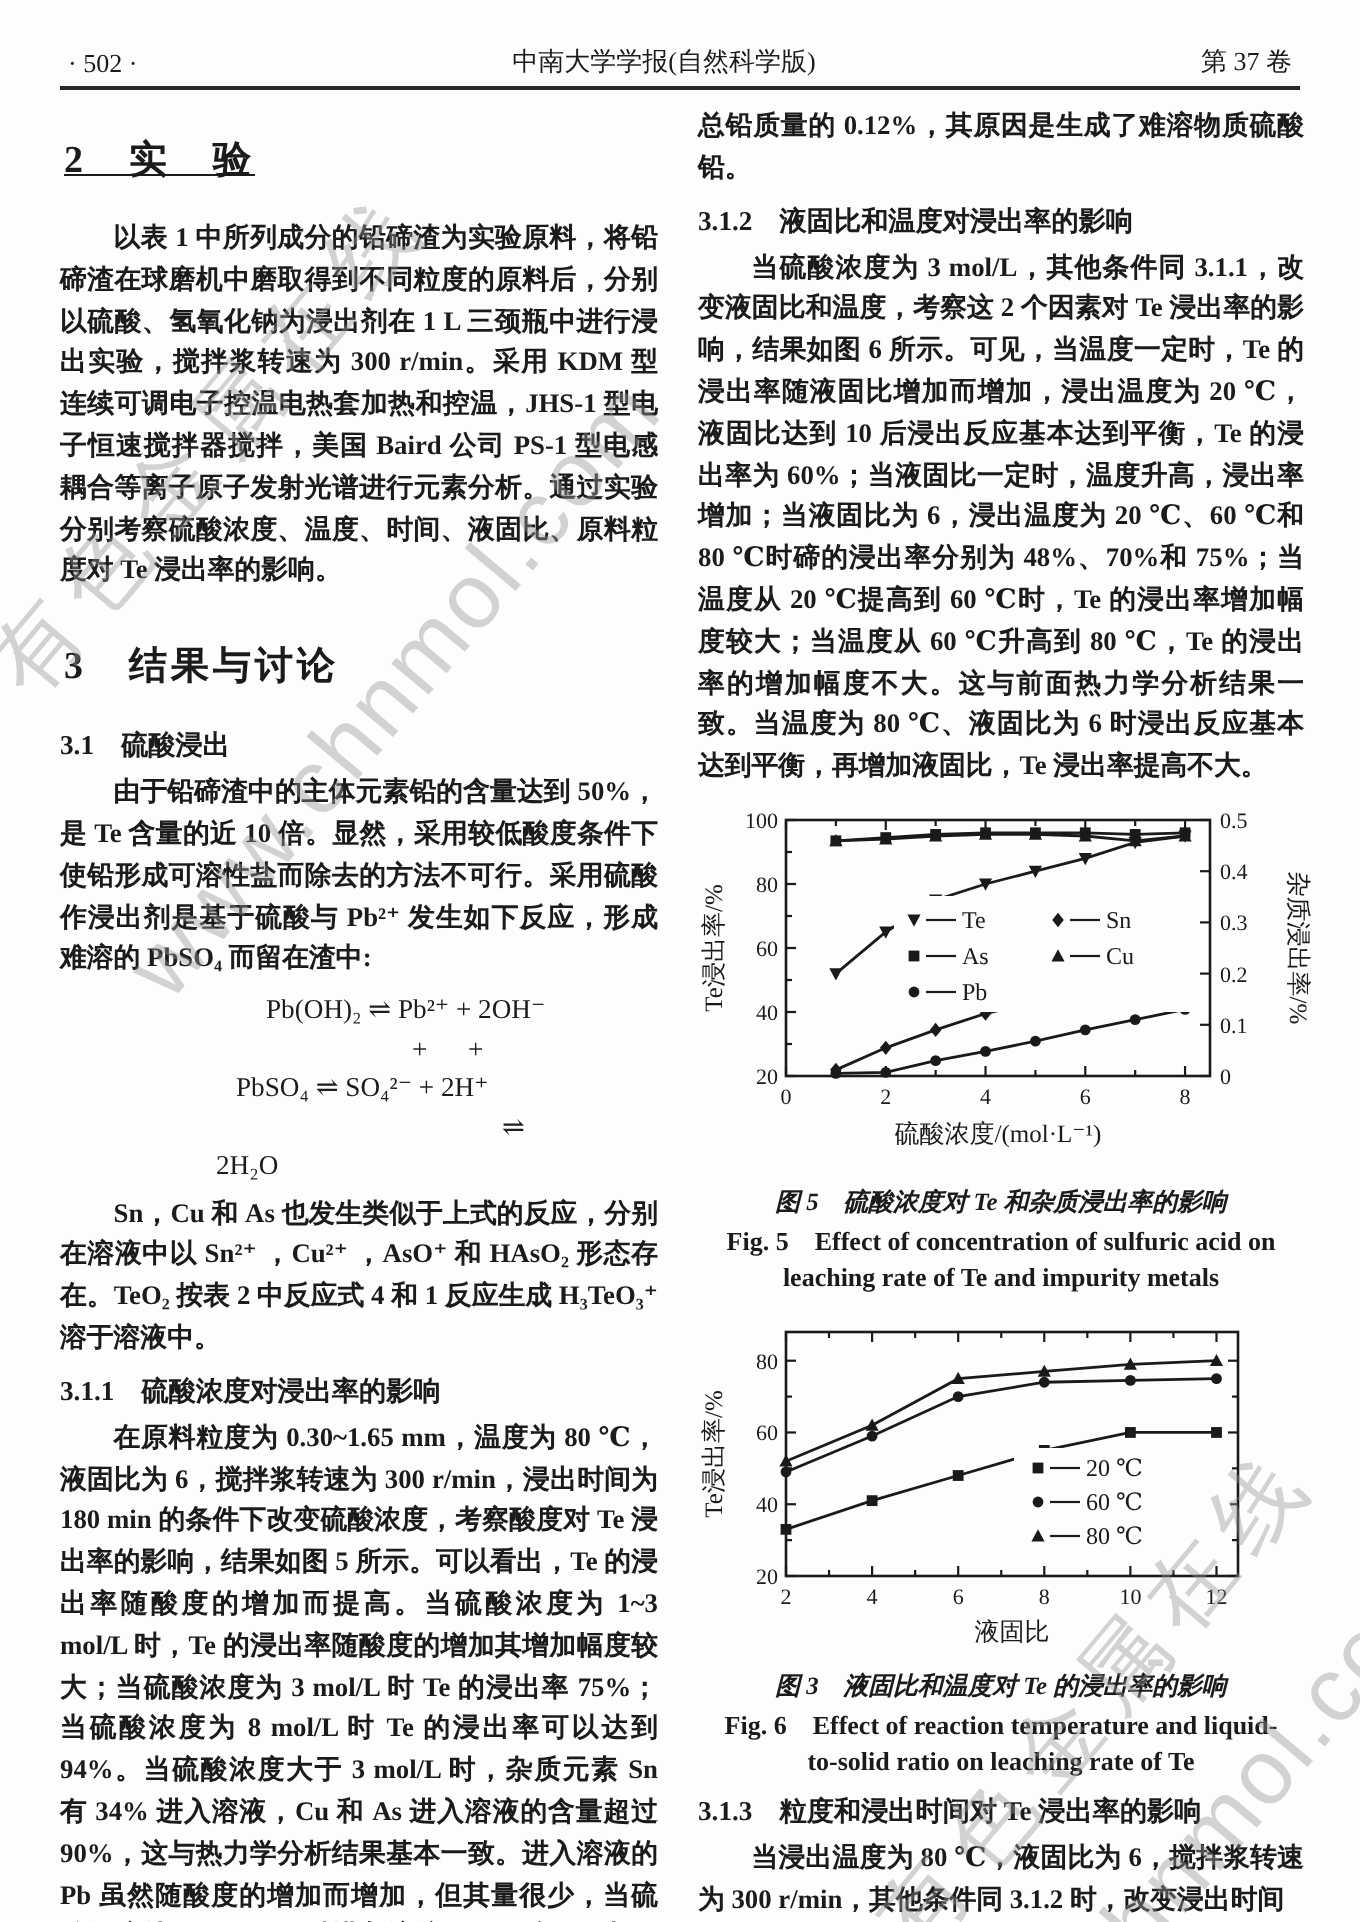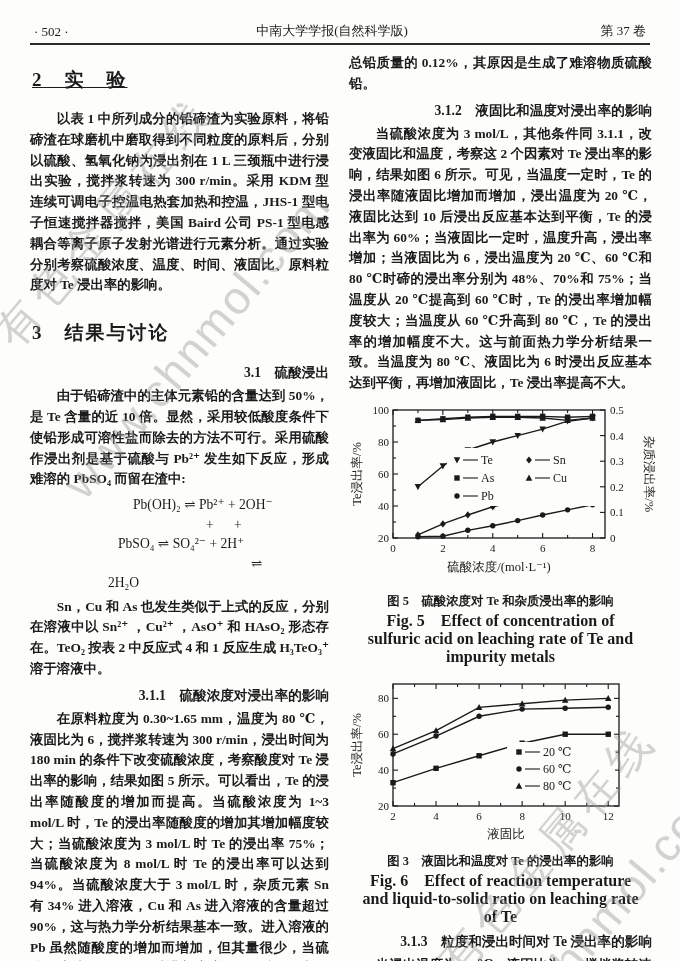--- a/index.html
+++ b/index.html
@@ -13,30 +13,30 @@
        margin:18px 34px 0 34px;font-size:13px;height:22px;}
   .hdr .center{position:absolute;left:0;right:16px;text-align:center;}
   .hdr-rule{margin:3px 30px 0 30px;border-bottom:2.4px solid #2a2a2a;}
   
   .cols{display:flex;gap:20px;padding:8px 28px 0 30px;}
   .col{width:303px;}
   .col p{margin:0;font-size:13.4px;line-height:20.8px;text-align:justify;font-weight:bold;}
   p.indent{text-indent:2em;}
   .sec-head{font-size:19px;font-weight:bold;margin:24px 0 16px 2px;letter-spacing:2px;}
   .sec-head.first{margin-top:14px;text-decoration:underline;}
-  .sub-head{font-size:13.6px;font-weight:bold;margin:5px 0 3px;line-height:21px;text-align:right;}
+  .sub-head{font-size:13.6px;font-weight:bold;margin:5px 0 3px;line-height:21px;}
   .eqs{margin:5px 0 4px;font-size:13.6px;line-height:19.5px;}
   .eq{white-space:pre;}
   .eq0{margin-left:103px;} .eq1{margin-left:176px;} .eq2{margin-left:88px;}
   .eq3{margin-left:221px;} .eq4{margin-left:78px;}
   
   figure{margin:8px 0 4px;text-align:center;}
   figure svg{display:block;margin:0 auto;}
-  .cap-cn{font-size:12.4px;font-weight:bold;margin-top:3px;}
-  .cap-en{font-size:16px;font-weight:bold;line-height:18px;max-width:278px;margin:2px auto 0;}
+  .cap-cn{font-size:12.4px;font-weight:bold;margin-top:3px;font-style:italic;}
+  .cap-en{font-size:13px;font-weight:bold;line-height:18px;max-width:278px;margin:2px auto 0;}
   svg text{font-family:"Liberation Serif","DejaVu Serif",serif;fill:#1a1a1a;}
   
   .wm{position:absolute;z-index:5;pointer-events:none;color:rgba(150,150,150,0.42);
       white-space:nowrap;transform-origin:0 0;font-family:"Liberation Sans","DejaVu Sans",sans-serif;}
   .wm-cn{font-size:44px;letter-spacing:8px;}
   .wm-www{font-size:46px;letter-spacing:2px;}
   .wm1a{left:-18px;top:322px;transform:rotate(-50deg);}
   .wm1b{left:52px;top:474px;transform:rotate(-50deg);}
   .wm2a{left:425px;top:950px;transform:rotate(-50deg);}
   .wm2b{left:448px;top:1062px;transform:rotate(-50deg);}

